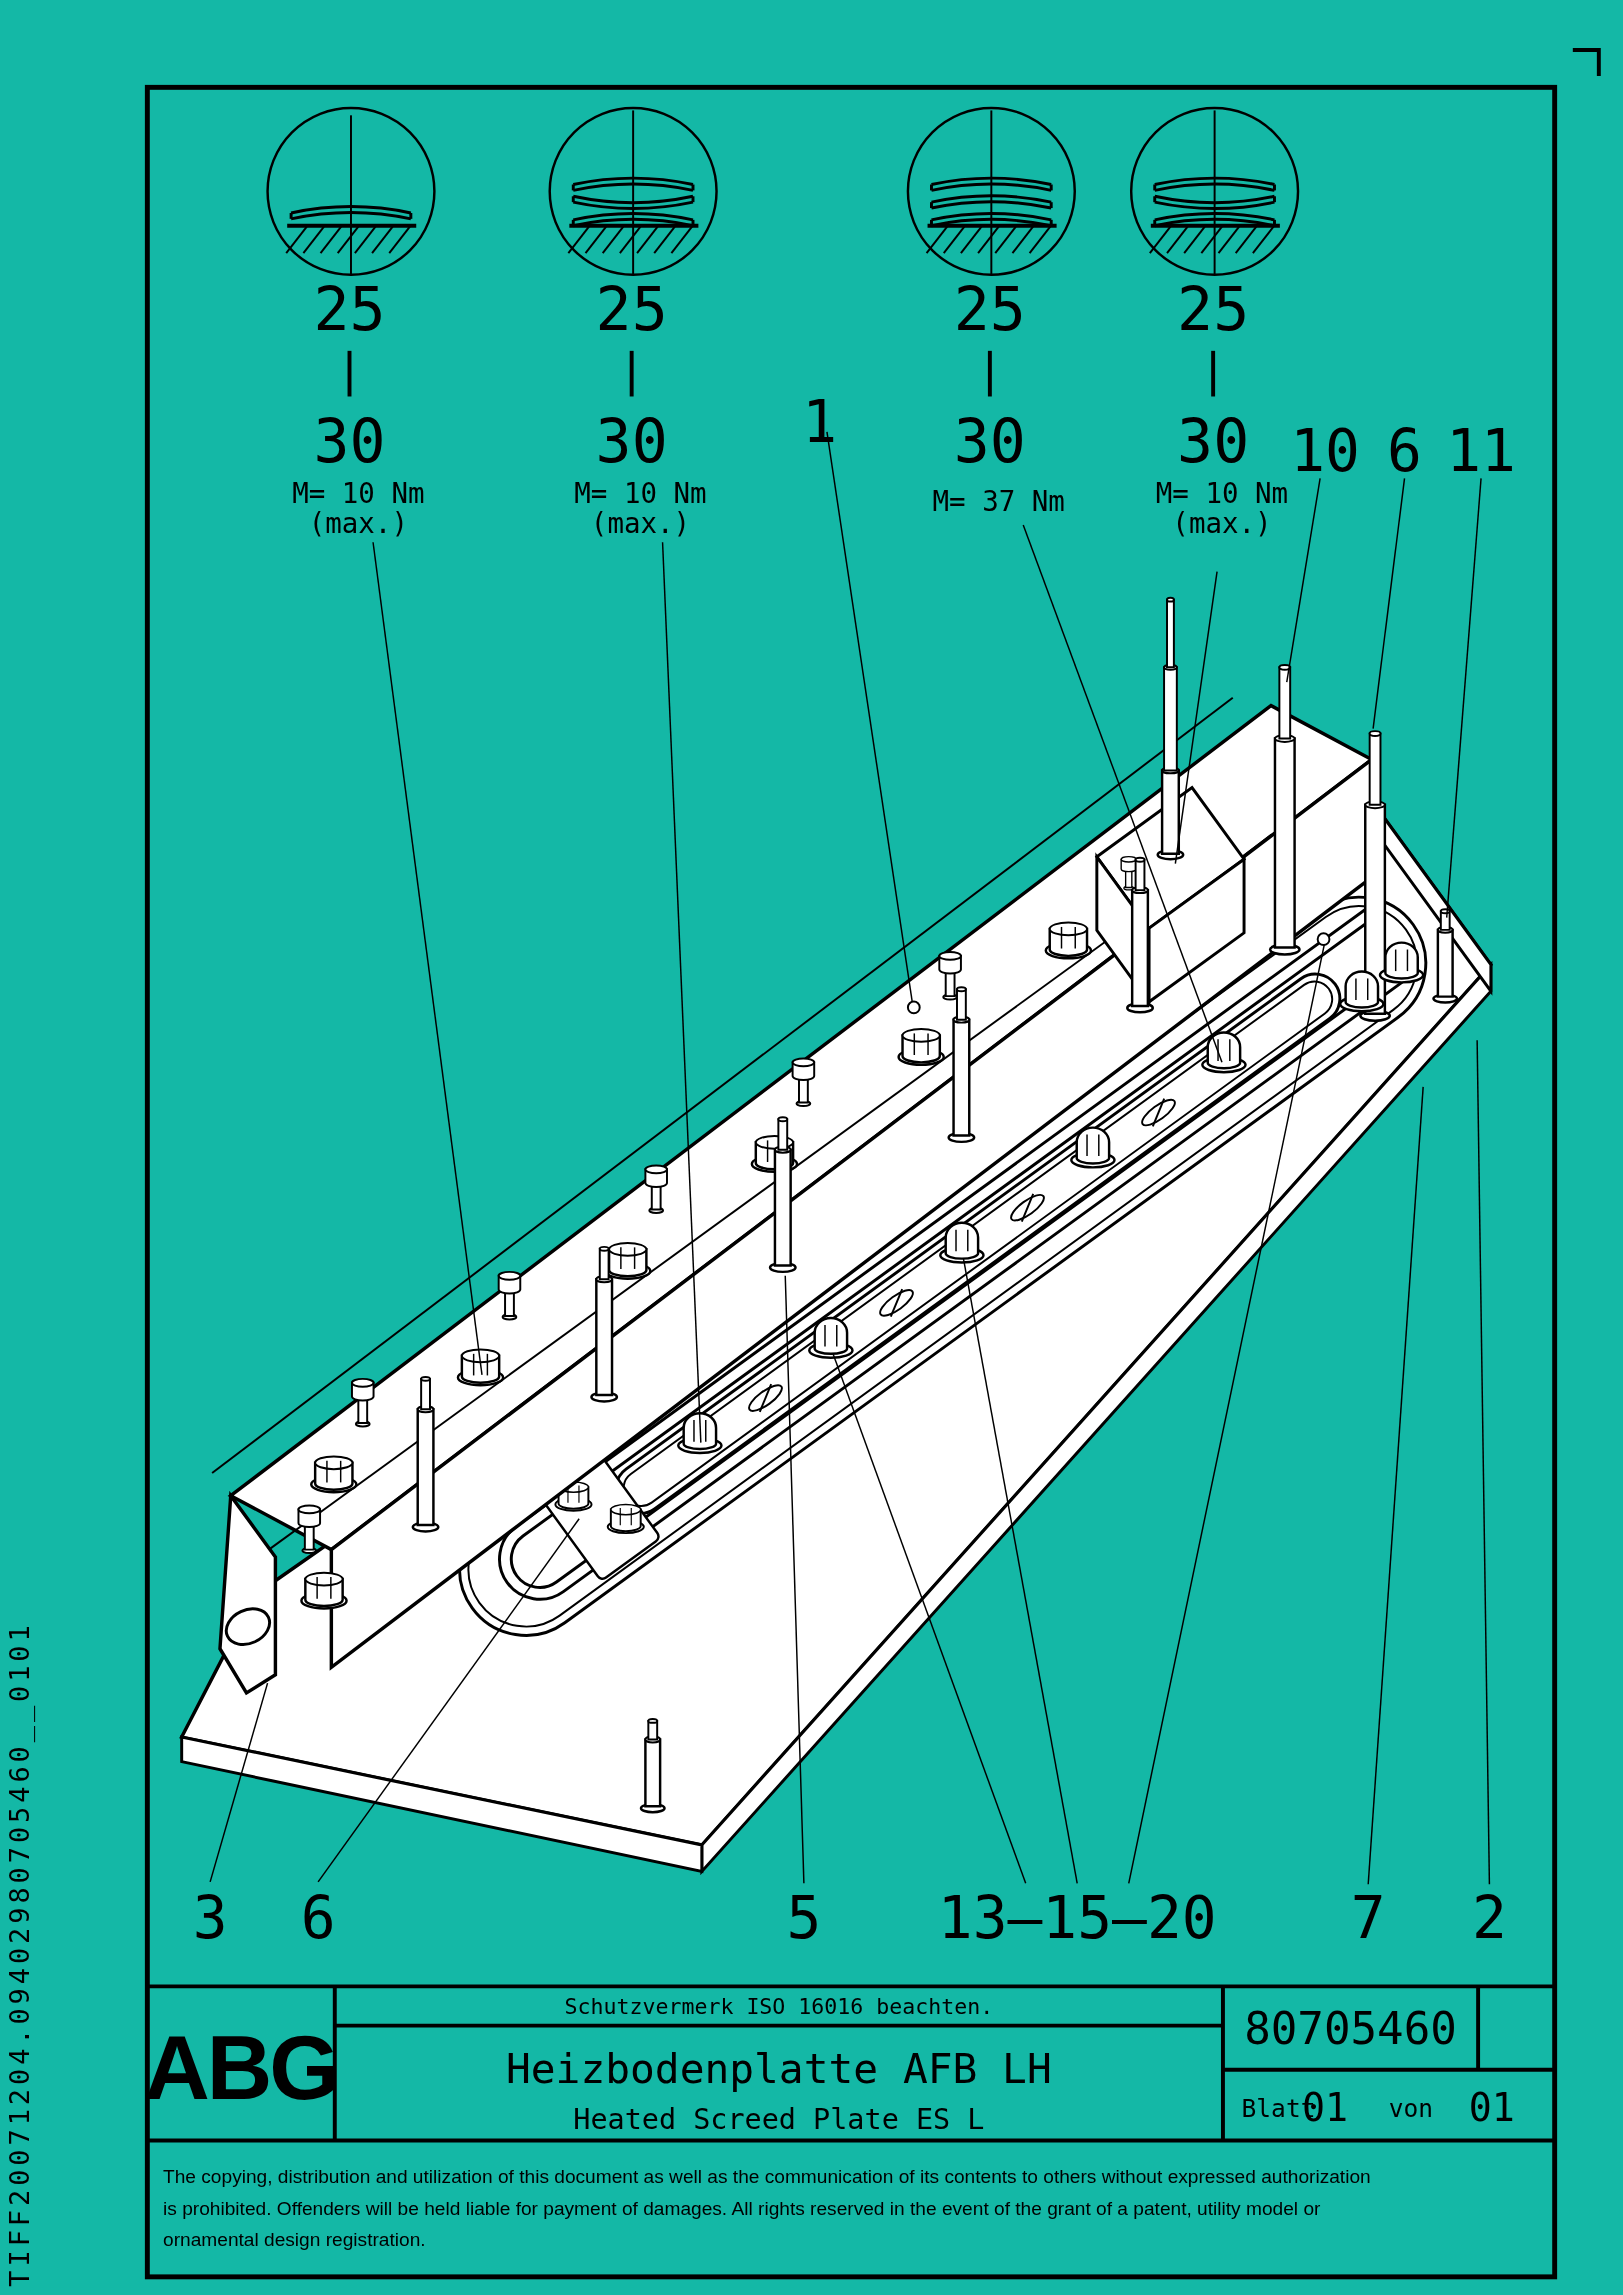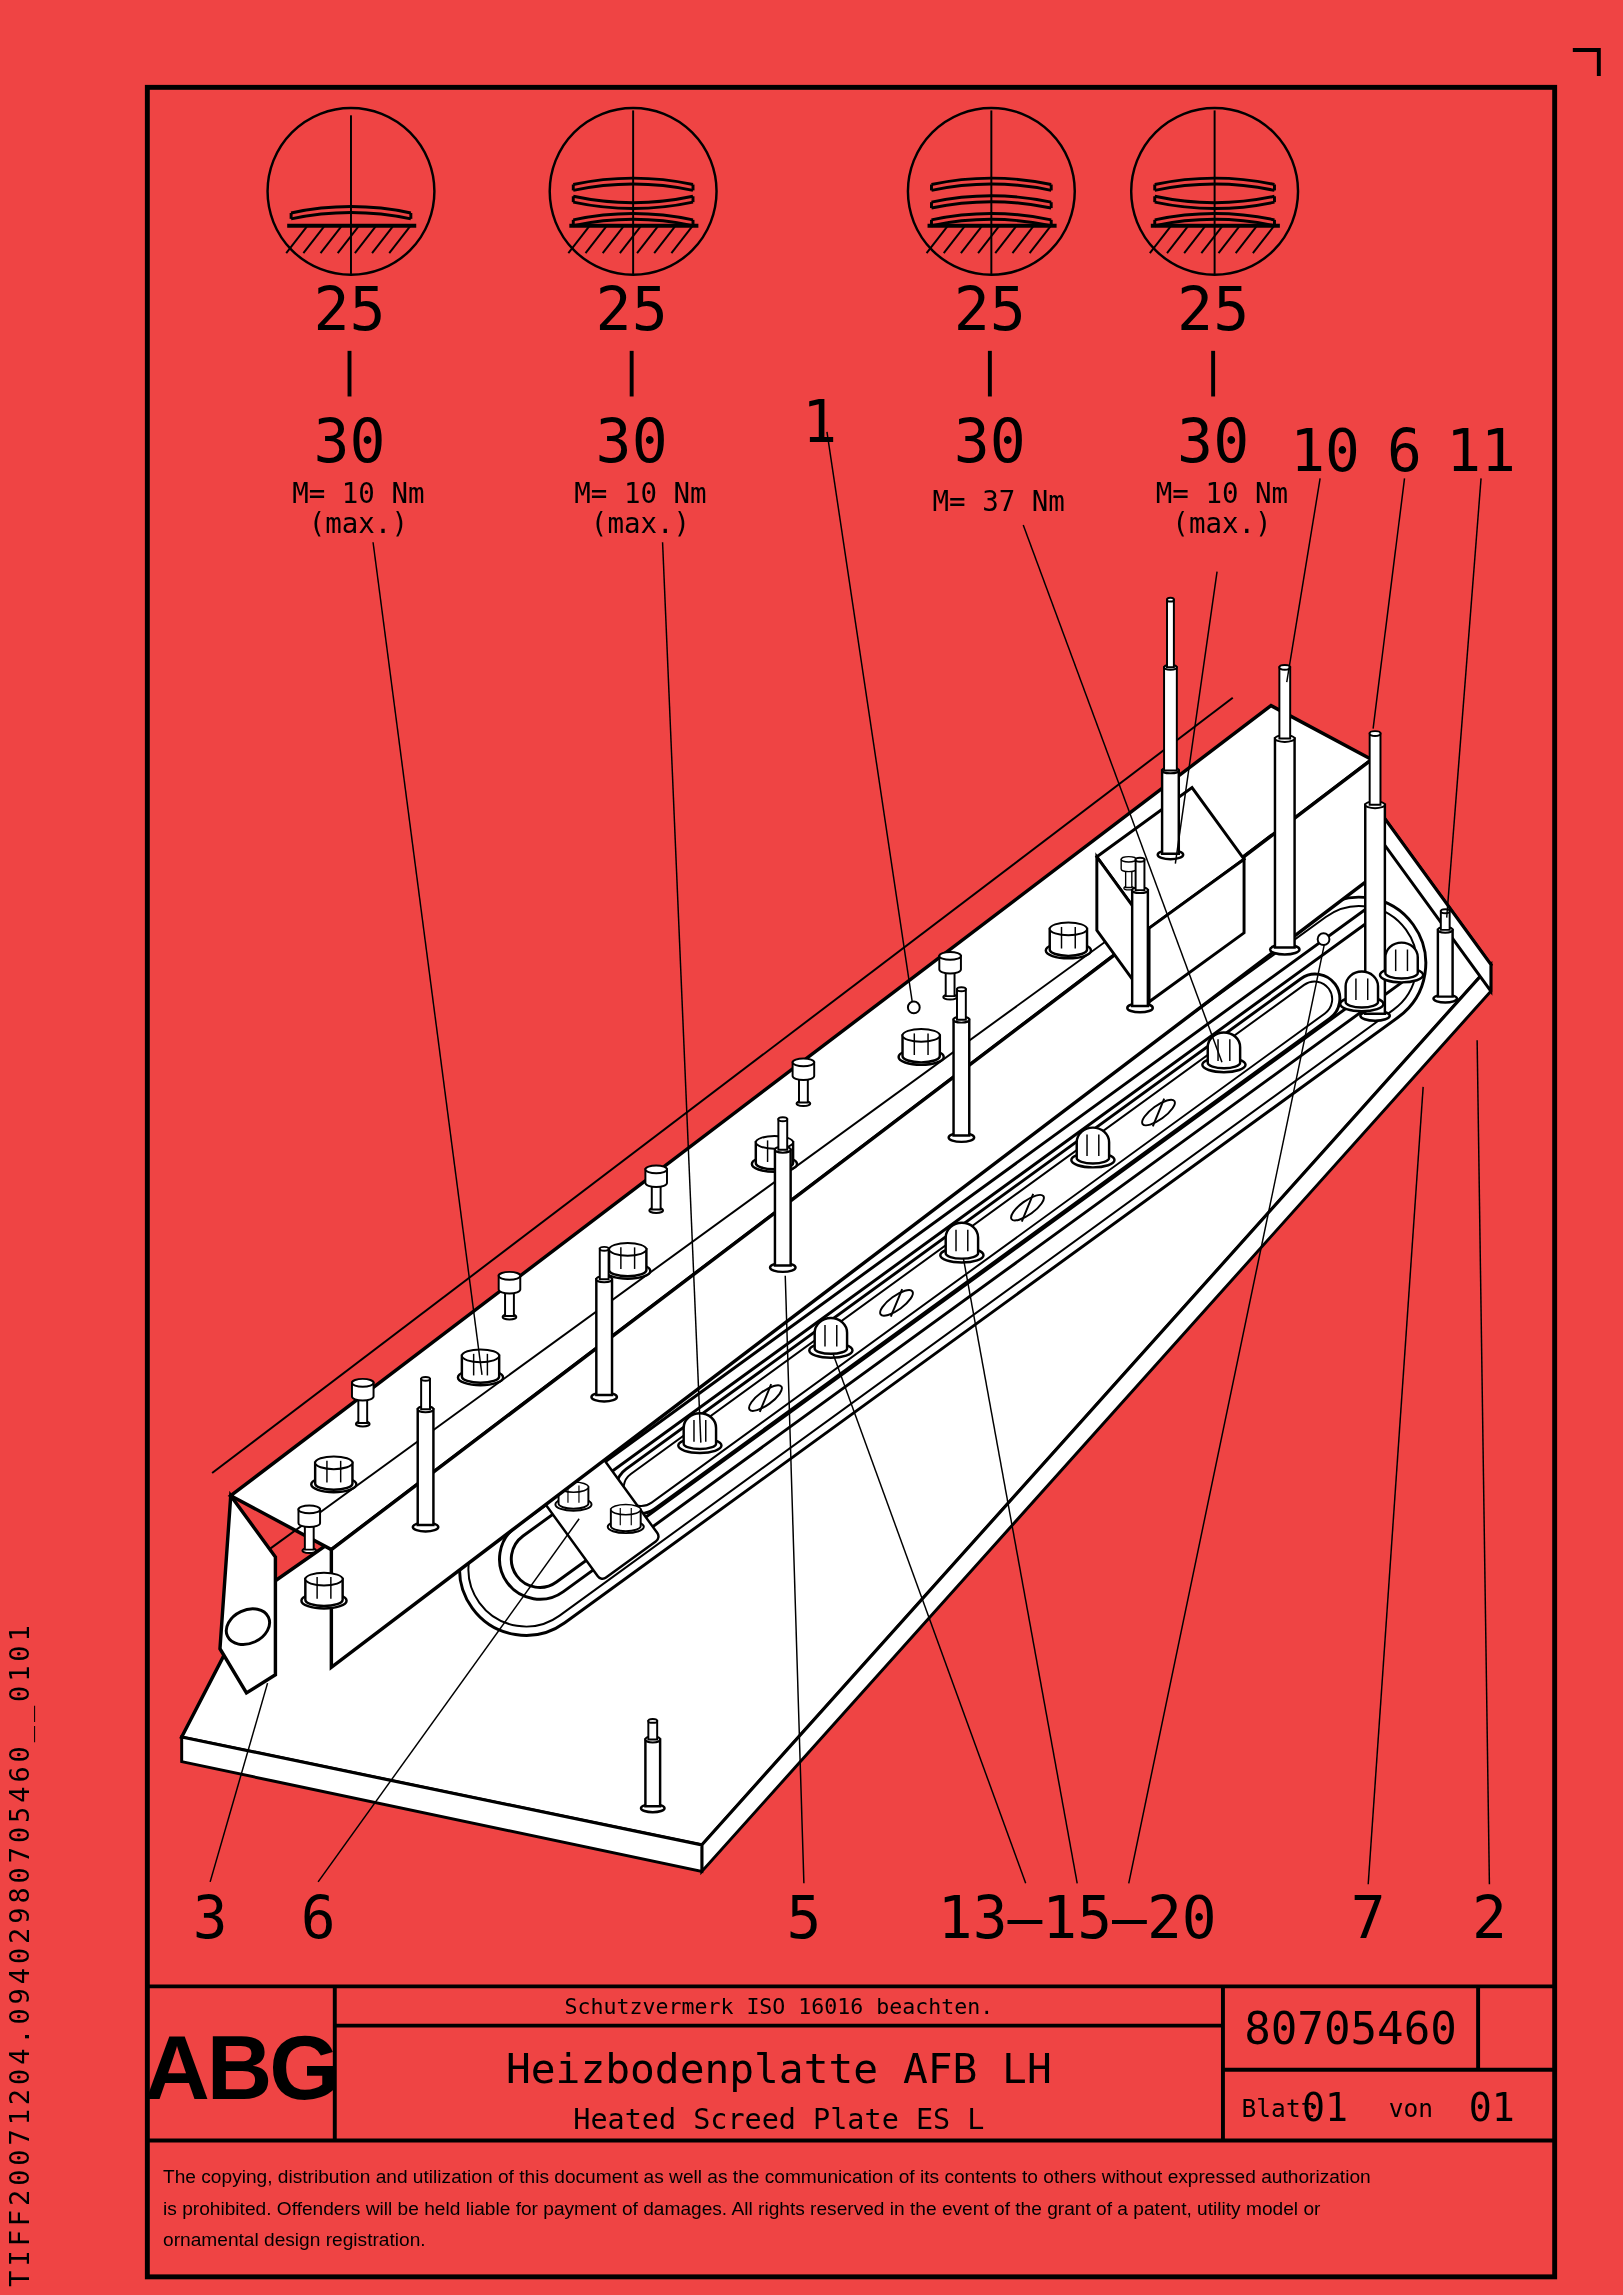--- a/index.html
+++ b/index.html
@@ -1,16 +1,16 @@
 <!DOCTYPE html>
 <html style="font-size:7.9px"><head>
 <meta charset="utf-8">
 <style>
   html,body{margin:0;padding:0;background:#fff;}
-  .page{position:relative;width:1623px;height:2295px;background:#ef4444;}
+  .page{position:relative;width:1623px;height:2295px;background:#14b8a6;}
   svg{display:block;}
   svg .ln{stroke:#000;fill:none;}
   .s3{stroke-width:3px}.s4{stroke-width:4px}.s5{stroke-width:5px}
   .s6{stroke-width:6px}.s7{stroke-width:7px}.s8{stroke-width:8px}.s10{stroke-width:10px}
   .wf{fill:#fff;stroke:#000;}
   .nf{fill:none;stroke:#000;}
   .rod{stroke:#000;stroke-width:30px;fill:none;}
   .rodcore{stroke:#fff;stroke-width:18px;fill:none;}
   text{stroke:none;fill:#000;}
   .t-cad{font-family:"DejaVu Sans Mono","Liberation Mono",monospace;}

